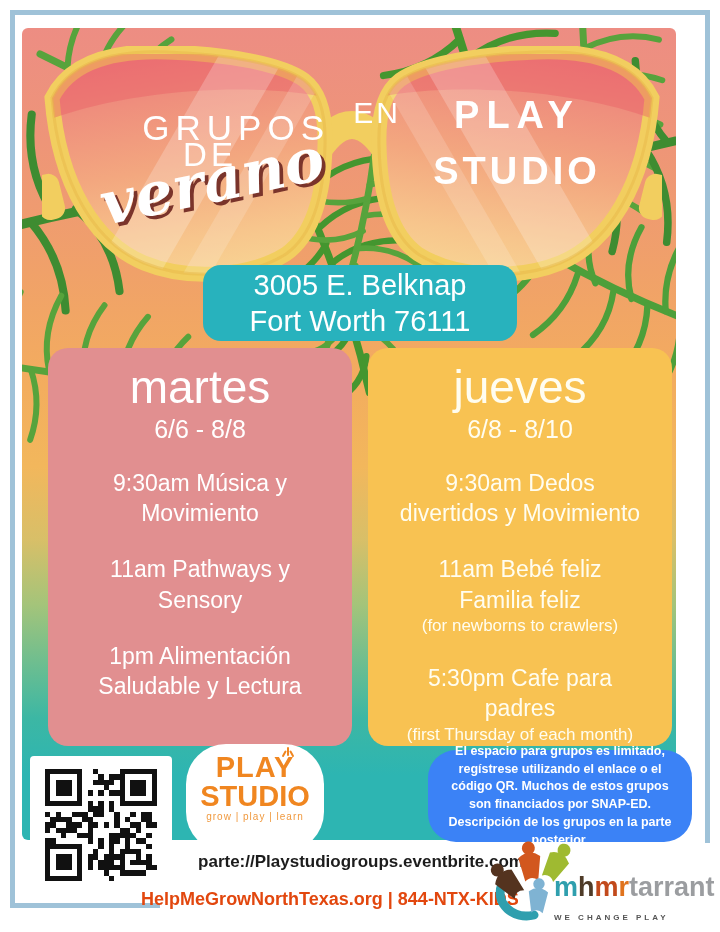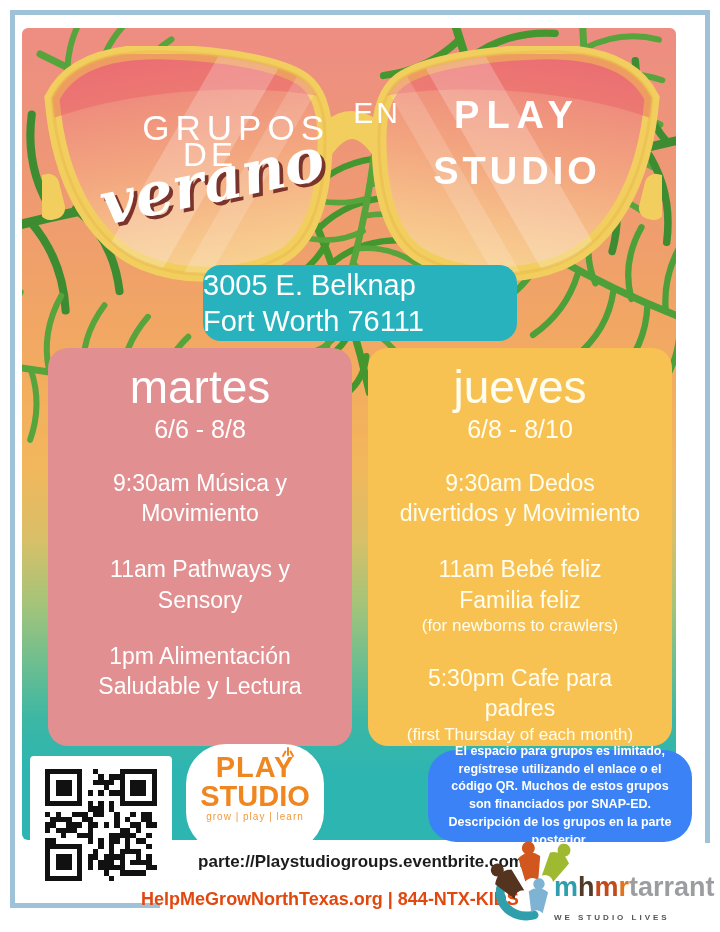--- a/index.html
+++ b/index.html
@@ -26,21 +26,21 @@
   .t-de{left:68px;top:108px;width:240px;font-size:33px;font-weight:500;letter-spacing:4px;}
   .t-verano{left:50px;top:118px;width:280px;font-size:60px;font-weight:bold;font-style:italic;
      font-family:"DejaVu Serif",serif;transform:rotate(-12deg);
      text-shadow:3px 4px 0 #7a342b;}
   .t-en{left:310px;top:68px;width:90px;font-size:30px;font-weight:500;letter-spacing:3px;}
   .t-play{left:375px;top:66px;width:240px;font-size:38px;font-weight:bold;letter-spacing:7px;}
   .t-studio{left:375px;top:122px;width:240px;font-size:38px;font-weight:bold;letter-spacing:4px;}
 
   
   .address{position:absolute;left:181px;top:237px;width:314px;height:76px;border-radius:18px;
-     background:#28b2bd;color:#ffffff;text-align:left;font-size:29px;font-weight:500;
+     background:#28b2bd;color:#ffffff;text-align:center;font-size:29px;font-weight:500;
      display:flex;flex-direction:column;justify-content:center;line-height:36px;}
 
   
   .card{position:absolute;top:320px;width:304px;height:398px;border-radius:20px;
      text-align:center;padding:14px 16px 0 16px;box-sizing:border-box;}
   .card.martes{left:26px;background:#e18f90;color:#ffffff;}
   .card.jueves{left:346px;background:#f8c252;color:#fffdf0;}
   .card-title{font-size:46px;font-weight:500;line-height:1.1;}
   .card-dates{font-size:25px;font-weight:500;margin-top:2px;}
   .items{margin-top:24px;}
@@ -693,17 +693,17 @@
         </g>
       </defs>
       <path d="M14 46 C6 66 26 82 46 77" stroke="#2f9fae" stroke-width="9" fill="none" stroke-linecap="round"></path>
       <use href="#person" fill="#54331f" transform="translate(20,44) rotate(-42)"></use>
       <use href="#person" fill="#d2571e" transform="translate(42,26) rotate(-6)"></use>
       <use href="#person" fill="#9fba31" transform="translate(68,26) rotate(30)"></use>
       <use href="#person" fill="#7fb3d3" transform="translate(50,60) rotate(4) scale(0.88)"></use>
     </svg>
     <div class="mhmr-text">
       <span class="c1">m</span><span class="c2">h</span><span class="c3">m</span><span class="c4">r</span><span class="rest">tarrant</span>
-      <div class="mhmr-tag">WE STUDIO LIVES</div>
+      <div class="mhmr-tag">WE CHANGE PLAY</div>
     </div>
   </div>
 
 </div>
 
 </body></html>

